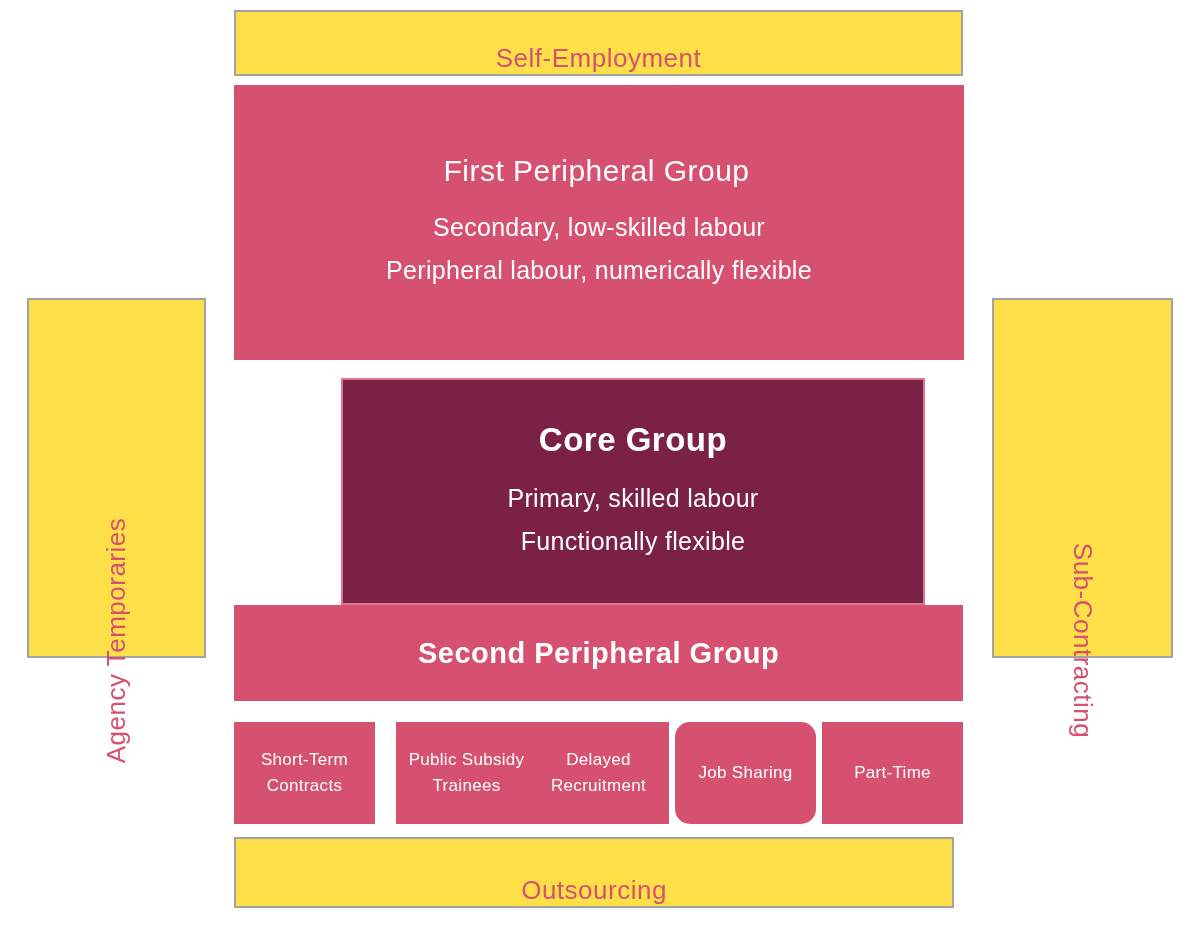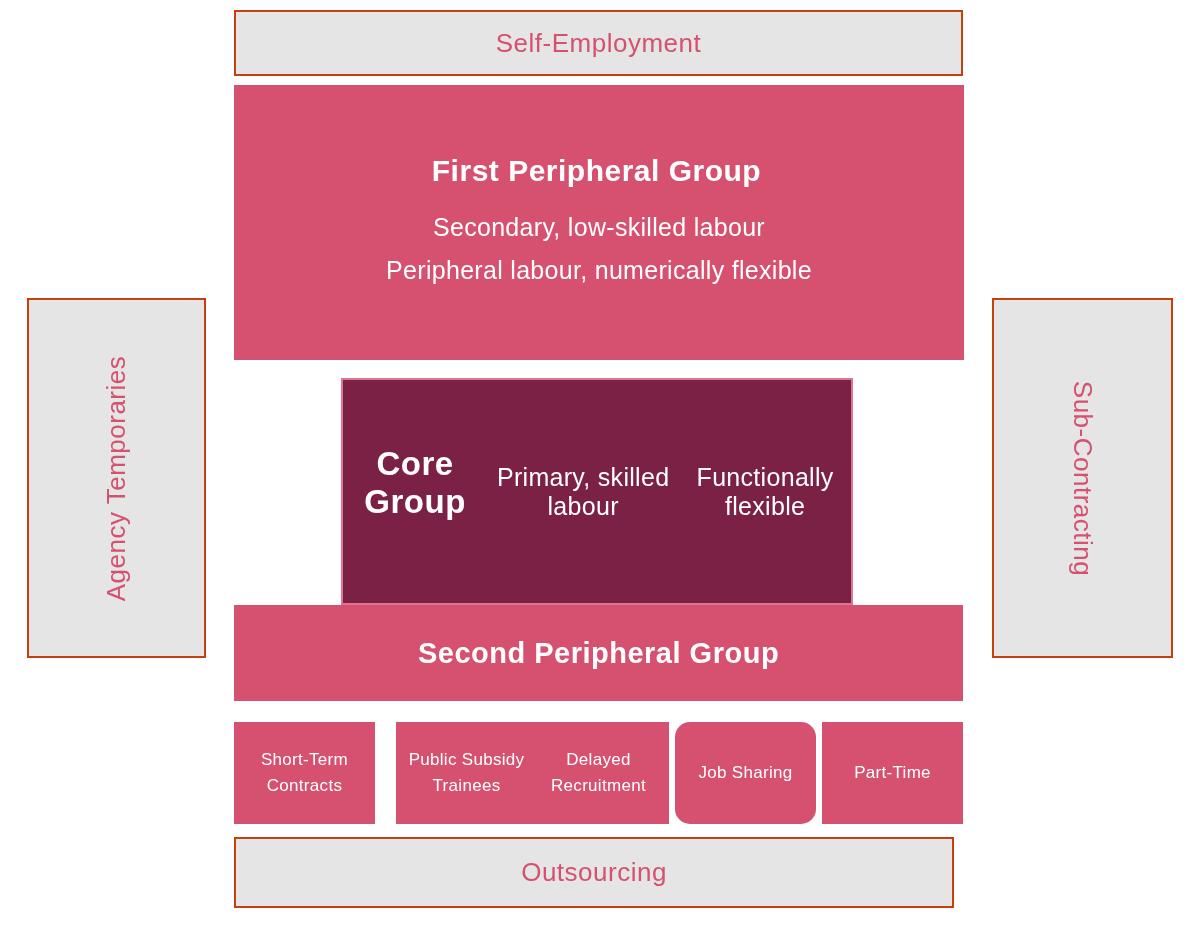--- a/index.html
+++ b/index.html
@@ -17,45 +17,46 @@
   }
   .box {
     position: absolute;
     box-sizing: border-box;
     display: flex;
     align-items: center;
     justify-content: center;
     text-align: center;
   }
   .outlined {
-    background: #e5e5e5;
-    border: 2px solid #c2410c;
+    background: #fde047;
+    border: 2px solid #a3a3a3;
     color: #d5516f;
+    align-items: flex-end;
   }
   .filled-pink {
     background: #d5516f;
     color: #ffffff;
   }
   .filled-maroon {
     background: #7a2145;
     border: 2px solid #dd7490;
     color: #ffffff;
   }
   .label-lg { font-size: 26px; letter-spacing: 0.5px; font-weight: 400; }
 
   .top-box    { left: 234px; top: 10px;  width: 729px; height: 66px; }
   .first-peri { left: 234px; top: 85px;  width: 730px; height: 275px; flex-direction: column; }
-  .core-box   { left: 341px; top: 378px; width: 512px; height: 227px; flex-direction: row; }
+  .core-box   { left: 341px; top: 378px; width: 584px; height: 227px; flex-direction: column; }
   .left-box   { left: 27px;  top: 298px; width: 179px; height: 360px; }
   .right-box  { left: 992px; top: 298px; width: 181px; height: 360px; }
   .second-peri{ left: 234px; top: 605px; width: 729px; height: 96px; text-align: right; }
   .row-box    { top: 722px; height: 102px; flex-direction: column; }
   .bottom-box { left: 234px; top: 837px; width: 720px; height: 71px; }
 
-  .group-title   { font-weight: 700; font-size: 30px; letter-spacing: 0.5px; margin: 0 5px 18px 0; }
+  .group-title   { font-weight: 400; font-size: 30px; letter-spacing: 0.5px; margin: 0 5px 18px 0; }
   .core-title    { font-weight: 700; font-size: 33px; letter-spacing: 0.5px; margin: 0 0 18px 0; }
   .second-title  { font-weight: 700; font-size: 29px; letter-spacing: 0.5px; margin: 0; }
   .group-line    { font-size: 25px; font-weight: 400; margin: 7px 0; letter-spacing: 0.3px; }
   .row-label     { font-size: 17px; line-height: 1.55; letter-spacing: 0.3px; padding: 0 10px; }
 
   .vert-label {
     white-space: nowrap;
     font-size: 26px;
     letter-spacing: 0.5px;
   }

